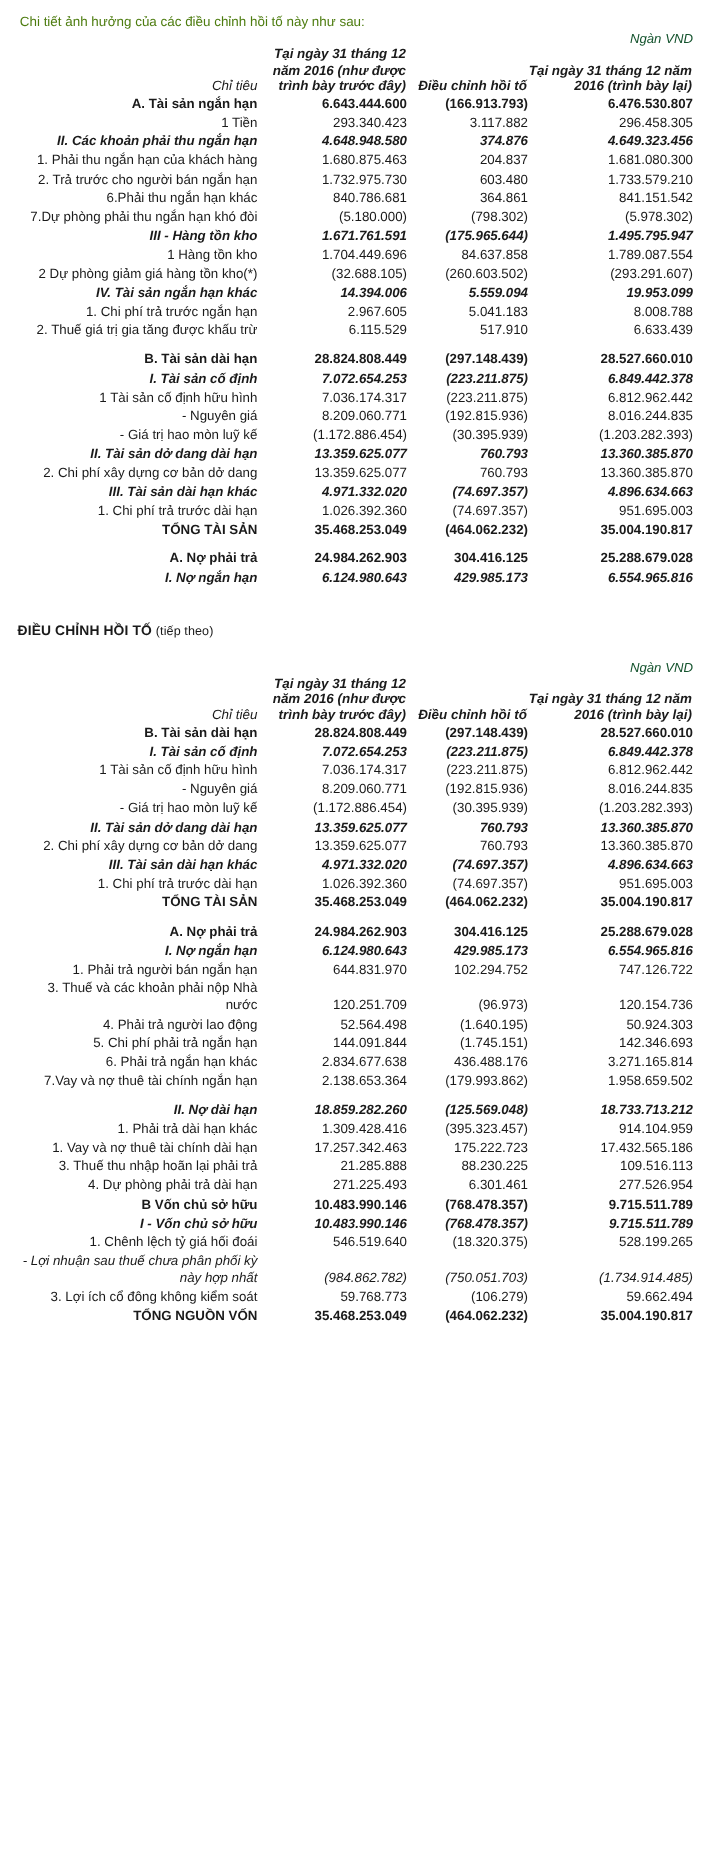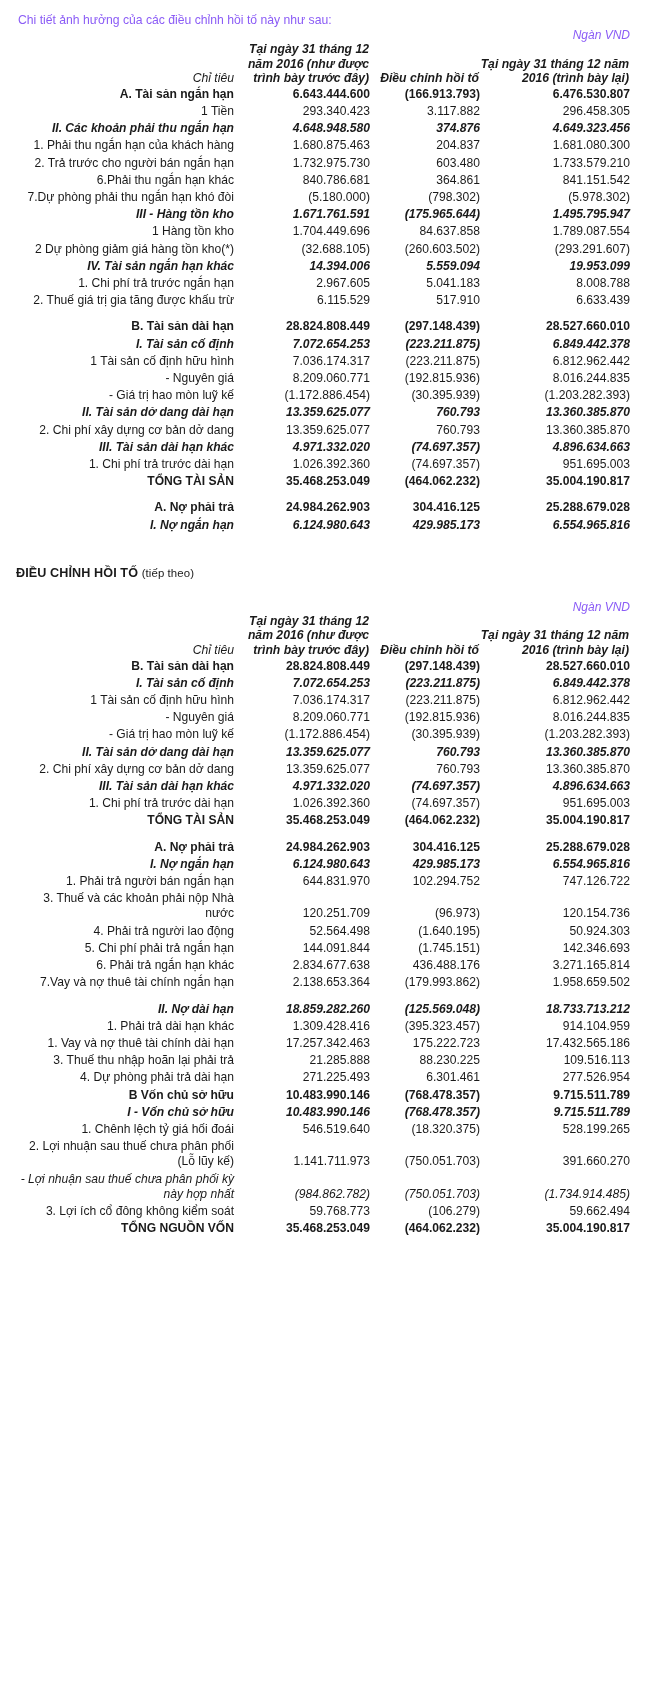--- a/index.html
+++ b/index.html
@@ -17,21 +17,21 @@
   }
   .page {
     width: 648px;
     padding: 0;
     box-sizing: border-box;
   }
   .intro {
     font-size: 12.2px;
     padding: 12px 0 0 18px;
     line-height: 16px;
-    color: #8b5cf6;
+    color: #4d7c0f;
   }
 
   
   table.fin {
     width: 614px;
     margin-left: 16px;
     border-collapse: collapse;
     table-layout: fixed;
     font-size: 12.1px;
   }
@@ -42,21 +42,21 @@
 
   
   .unit-row td {
     padding: 0 0 1px 0;
     vertical-align: bottom;
   }
   .unit-label {
     text-align: right;
     font-style: italic;
     font-size: 12px;
-    color: #8b5cf6;
+    color: #14532d;
     padding-right: 1px;
   }
   .hdr td {
     vertical-align: bottom;
     padding: 0 0 6px 0;
     font-style: italic;
     font-size: 12.2px;
     line-height: 14.6px;
   }
   .hdr td.h-label {
@@ -487,26 +487,20 @@
           <td class="num bi">(768.478.357)</td>
           <td class="num bi">9.715.511.789</td>
         </tr>
         <tr class="r">
           <td class="lbl ind1">1. Chênh lệch tỷ giá hối đoái</td>
           <td class="num">546.519.640</td>
           <td class="num">(18.320.375)</td>
           <td class="num">528.199.265</td>
         </tr>
         <tr class="r">
-          <td class="lbl ind1">2. Lợi nhuận sau thuế chưa phân phối (Lỗ lũy kế)</td>
-          <td class="num">1.141.711.973</td>
-          <td class="num">(750.051.703)</td>
-          <td class="num">391.660.270</td>
-        </tr>
-        <tr class="r">
           <td class="lbl i ind1">-  Lợi nhuận sau thuế chưa phân phối kỳ này hợp nhất</td>
           <td class="num i">(984.862.782)</td>
           <td class="num i">(750.051.703)</td>
           <td class="num i">(1.734.914.485)</td>
         </tr>
         <tr class="r">
           <td class="lbl ind1">3. Lợi ích cổ đông không kiểm soát</td>
           <td class="num">59.768.773</td>
           <td class="num">(106.279)</td>
           <td class="num">59.662.494</td>

